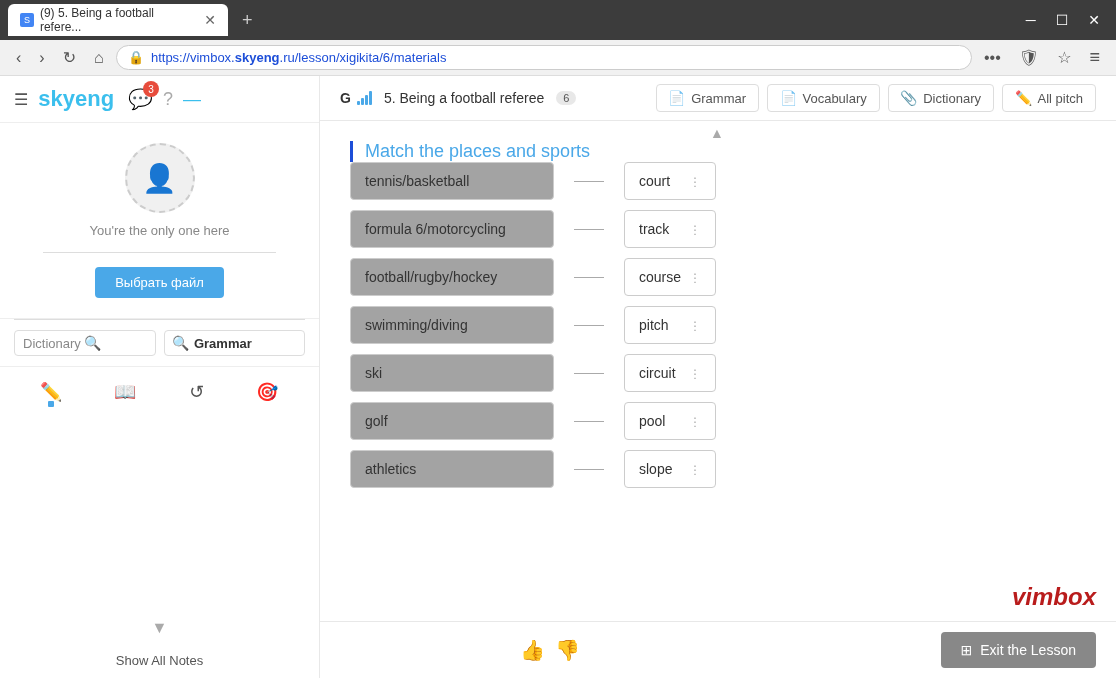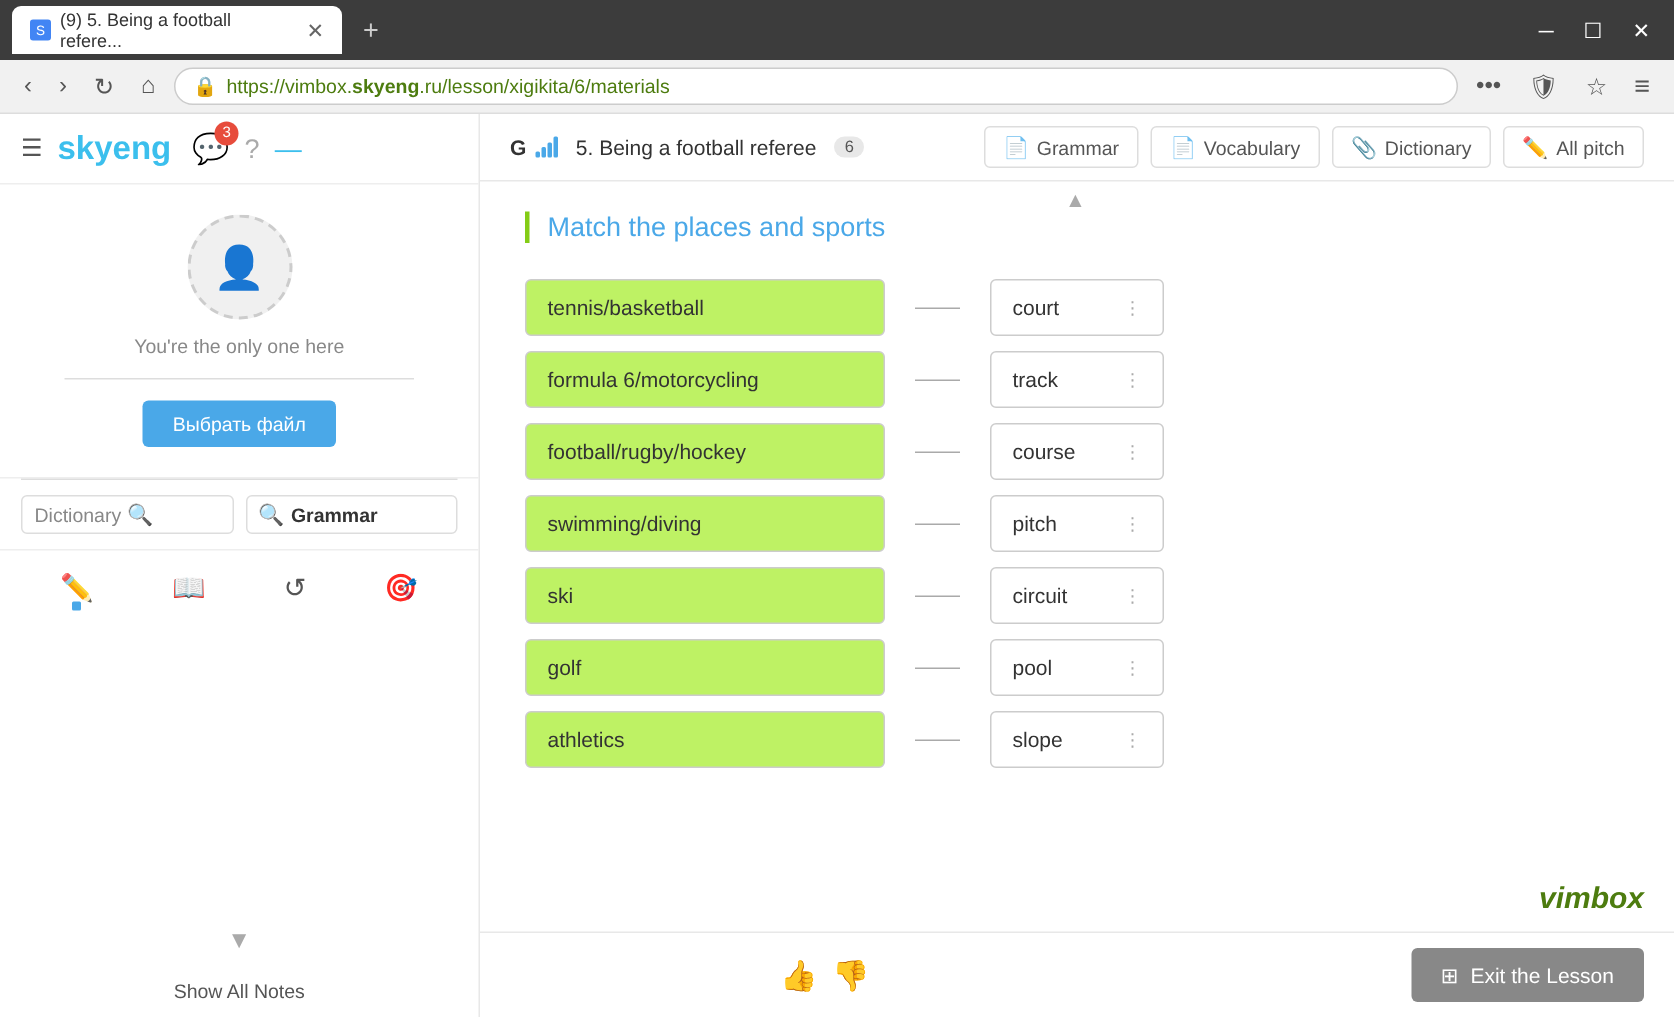--- a/index.html
+++ b/index.html
@@ -71,21 +71,21 @@
       border-radius: 20px;
       padding: 4px 12px;
       font-size: 13px;
       display: flex;
       align-items: center;
       gap: 6px;
     }
     .address-text {
       flex: 1;
       font-size: 13px;
-      color: #4d7c0f;
+      color: #1d4ed8;
     }
     .address-text .domain { font-weight: bold; }
     .browser-menu-btn {
       background: none;
       border: none;
       cursor: pointer;
       font-size: 18px;
       color: #555;
       padding: 4px 6px;
     }
@@ -333,58 +333,57 @@
     
     .exercise-area {
       flex: 1;
       padding: 20px 30px;
       overflow-y: auto;
       position: relative;
     }
     .exercise-title {
       font-size: 18px;
       color: #4aa8e8;
-      margin-bottom: 24px;
       font-weight: normal;
-      border-left: 3px solid #84cc16;
+      border-left: 3px solid #1d4ed8;
       padding-left: 12px;
     }
 
     .matching-container {
       display: flex;
       gap: 0;
       flex-direction: column;
     }
     .match-row {
       display: flex;
       align-items: center;
       margin-bottom: 10px;
       gap: 20px;
     }
     .match-left {
-      width: 240px;
+      width: 204px;
       border: 1px solid #ccc;
       border-radius: 4px;
       padding: 10px 14px;
       font-size: 14px;
       color: #333;
-      background: #bef264;
+      background: #a3a3a3;
       cursor: pointer;
     }
     .match-right {
-      width: 116px;
+      width: 92px;
       border: 1px solid #ccc;
       border-radius: 4px;
       padding: 10px 14px;
       font-size: 14px;
       color: #333;
       background: #fff;
       cursor: pointer;
       display: flex;
-      align-items: center;
+      align-items: flex-end;
       gap: 4px;
     }
     .drag-handle {
       color: #aaa;
       font-size: 12px;
       margin-left: auto;
     }
     .connector {
       width: 30px;
       border-bottom: 1px solid #aaa;
@@ -611,21 +610,21 @@
             <div class="connector"></div>
             <div class="match-right">pool<span class="drag-handle">⋮</span></div>
           </div>
           <div class="match-row">
             <div class="match-left">athletics</div>
             <div class="connector"></div>
             <div class="match-right">slope<span class="drag-handle">⋮</span></div>
           </div>
         </div>
 
-      <div class="vimbox-logo" style="position:absolute; bottom:10px; right:20px; color:#4d7c0f; font-size:20px; font-style:italic;">vimbox</div>
+      <div class="vimbox-logo" style="position:absolute; bottom:10px; right:20px; color:#b91c1c; font-size:24px; font-style:italic;">vimbox</div>
     </div>
 
     <div class="bottom-bar">
       <div class="feedback-btns">
         <button class="feedback-btn">👍</button>
         <button class="feedback-btn">👎</button>
       </div>
       <button class="exit-btn">
         <span>⊞</span>
         <span>Exit the Lesson</span>

